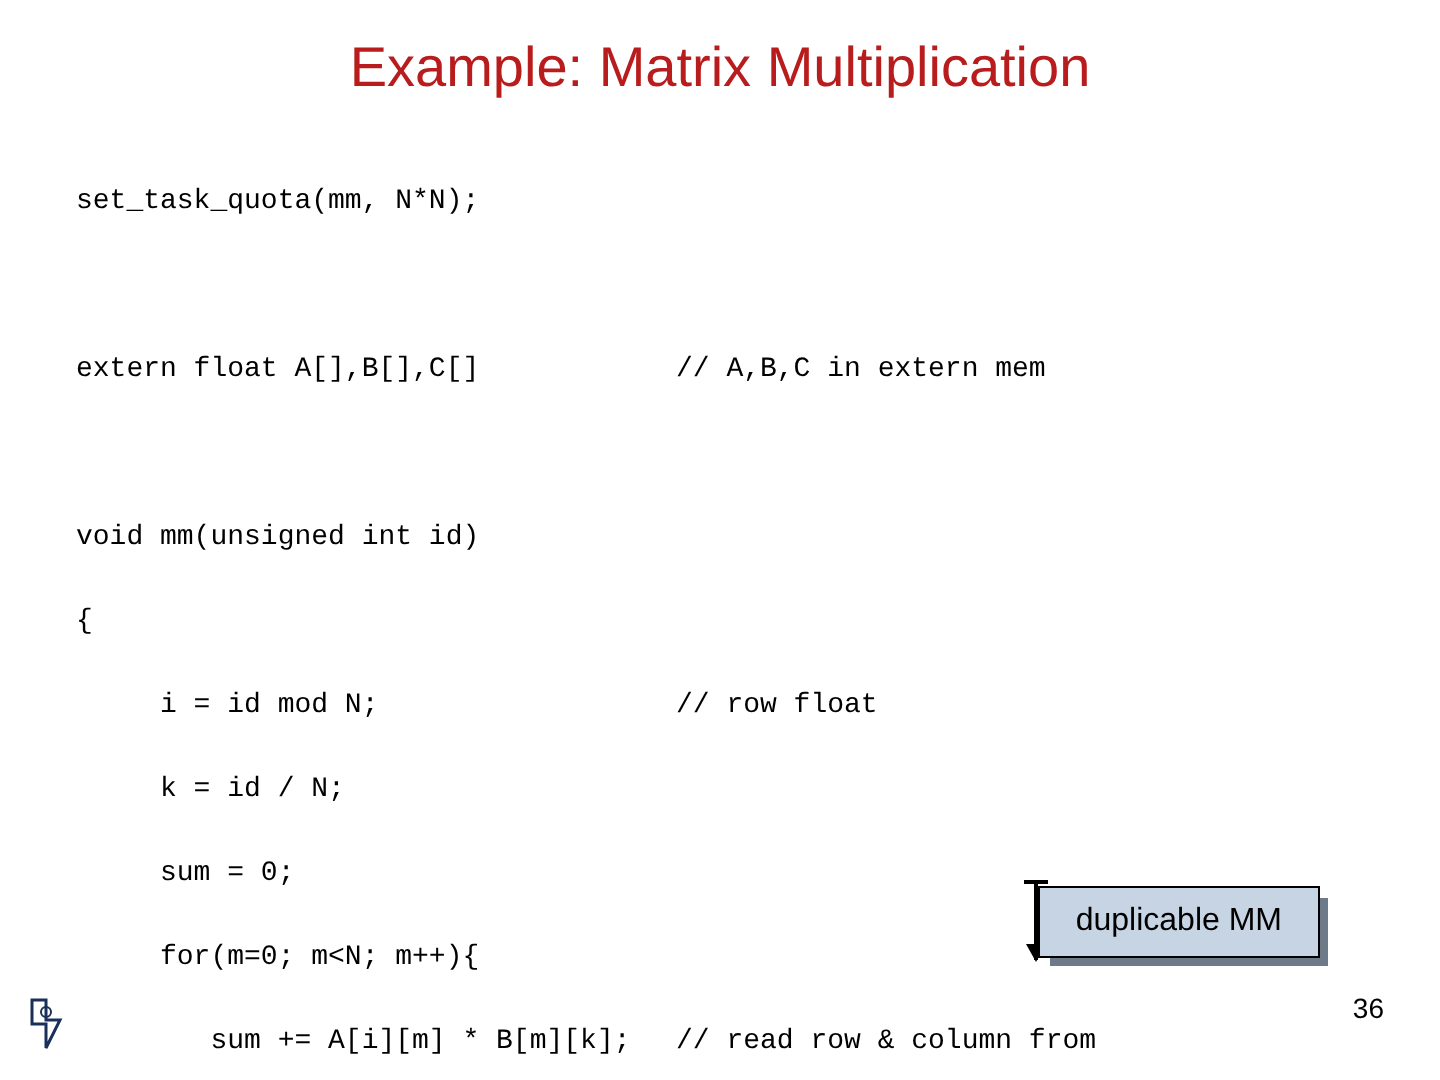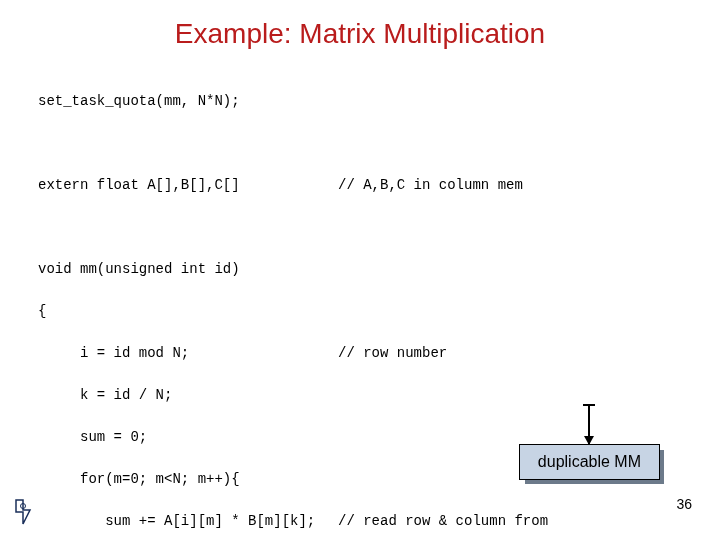--- a/index.html
+++ b/index.html
@@ -29,21 +29,21 @@
     padding-right: 20px;
   }
   .row { display: flex; }
   .left { width: 300px; flex-shrink: 0; }
   .right { flex: 1; }
   .annotation-wrap {
     position: absolute;
     right: 60px;
     bottom: 60px;
     display: flex;
-    flex-direction: column;
+    flex-direction: row;
     align-items: center;
   }
   .arrow-line {
     width: 2px;
     height: 38px;
     background: #000;
     position: relative;
   }
   .arrow-line::before {
     content: "";
@@ -100,25 +100,25 @@
   }
 </style>
 </head>
 <body>
 
 <h1 class="title">Example: Matrix Multiplication</h1>
 
 <div class="code-block">
 <div class="row"><span class="left">set_task_quota(mm, N*N);</span></div>
 <div class="row"><span class="left"> </span></div>
-<div class="row"><span class="left">extern float A[],B[],C[]</span><span class="right">// A,B,C in column mem</span></div>
+<div class="row"><span class="left">extern float A[],B[],C[]</span><span class="right">// A,B,C in extern mem</span></div>
 <div class="row"><span class="left"> </span></div>
 <div class="row"><span class="left">void mm(unsigned int id)</span></div>
 <div class="row"><span class="left">{</span></div>
-<div class="row"><span class="left">     i = id mod N;</span><span class="right">// row number</span></div>
+<div class="row"><span class="left">     i = id mod N;</span><span class="right">// row float</span></div>
 <div class="row"><span class="left">     k = id / N;</span></div>
 <div class="row"><span class="left">     sum = 0;</span></div>
 <div class="row"><span class="left">     for(m=0; m&lt;N; m++){</span></div>
 <div class="row"><span class="left">        sum += A[i][m] * B[m][k];</span><span class="right">// read row &amp; column from</span></div>
 
 
 
 
 </div>
 

